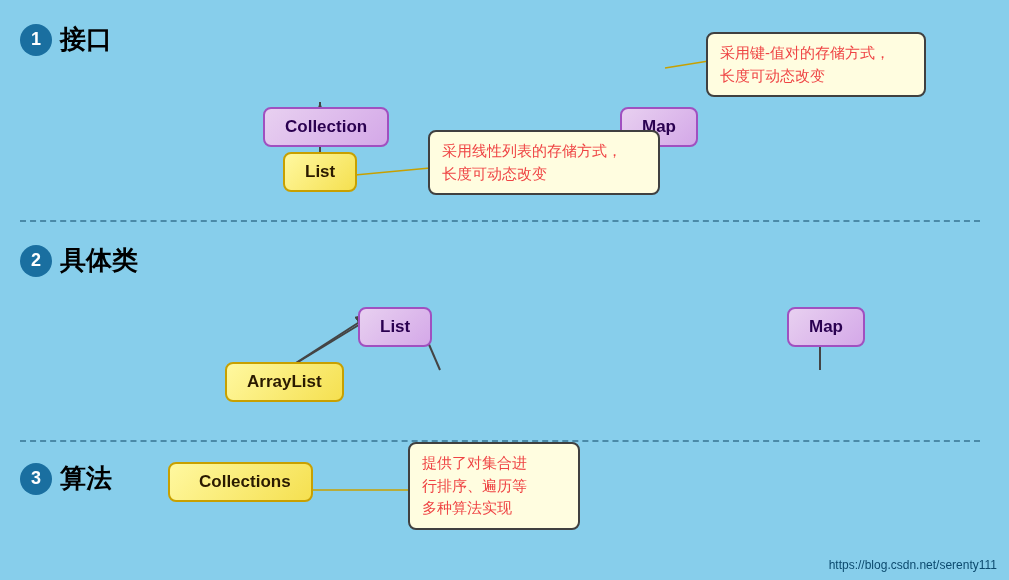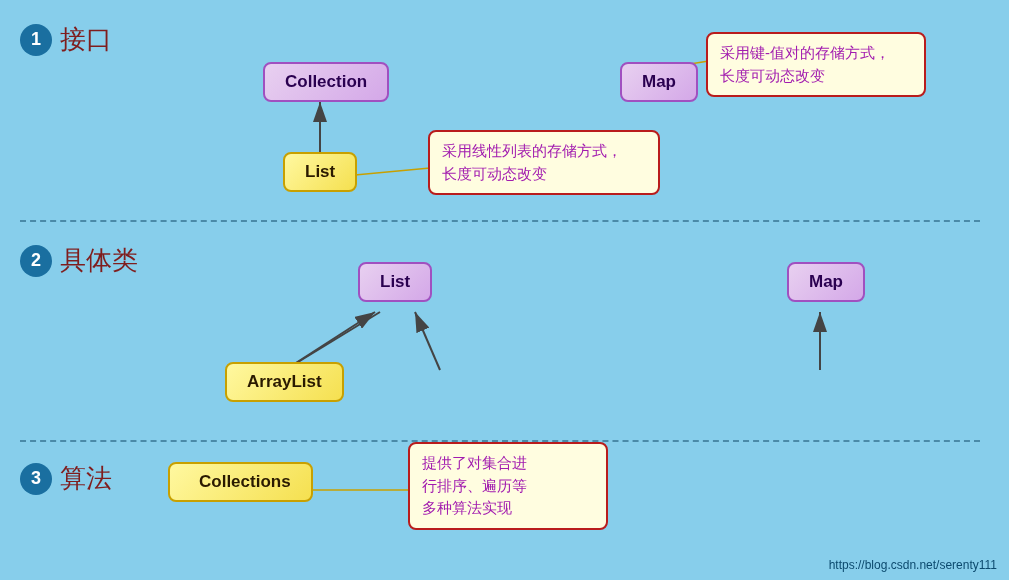--- a/index.html
+++ b/index.html
@@ -43,59 +43,60 @@
       color: white;
       font-size: 18px;
       font-weight: bold;
       display: flex;
       align-items: center;
       justify-content: center;
     }
 
     .section-title {
       font-size: 26px;
-      font-weight: normal;
-      color: #7f1d1d;
+      font-weight: bold;
+      color: #000000;
     }
 
     
     .box-purple {
       background: linear-gradient(135deg, #e8d0f0, #d4a8e8);
       border: 2px solid #a050c0;
       border-radius: 8px;
       padding: 8px 20px;
       font-size: 17px;
       font-weight: bold;
       color: #2a0050;
       position: absolute;
       text-align: center;
       white-space: nowrap;
+      margin-top: 45px;
     }
 
     .box-yellow {
       background: linear-gradient(135deg, #fff8a0, #f5e050);
       border: 2px solid #c8a000;
       border-radius: 8px;
       padding: 8px 20px;
       font-size: 17px;
       font-weight: bold;
       color: #2a1a00;
       position: absolute;
       text-align: center;
       white-space: nowrap;
     }
 
     
     .callout {
       background: #fffde0;
-      border: 2px solid #b91c1c;
+      border: 2px solid #404040;
       border-radius: 8px;
       padding: 8px 12px;
       font-size: 15px;
-      color: #a21caf;
+      color: #ef4444;
       position: absolute;
       line-height: 1.5;
     }
 
     
     .arrows-svg {
       position: absolute;
       top: 0;
       left: 0;
       width: 1009px;
@@ -172,21 +173,21 @@
     <span style="white-space: pre-line;">采用线性列表的存储方式，
 长度可动态改变</span>
   </div>
 
   <div class="box-purple" style="left: 358px; top: 262px;">List</div>
   <div class="box-purple" style="left: 787px; top: 262px;">Map</div>
   <div class="box-yellow" style="left: 225px; top: 362px;">ArrayList</div>
 
   <div class="box-yellow" style="left: 168px; top: 462px; padding-left: 29px;">Collections</div>
 
-  <div class="callout" style="left: 408px; top: 442px; width: 200px;">
+  <div class="callout" style="left: 408px; top: 442px; width: 172px;">
     <span style="white-space: pre-line;">提供了对集合进
 行排序、遍历等
 多种算法实现</span>
   </div>
 
   <div class="watermark">https://blog.csdn.net/serenty111</div>
 
 </div>
 
 </body></html>

